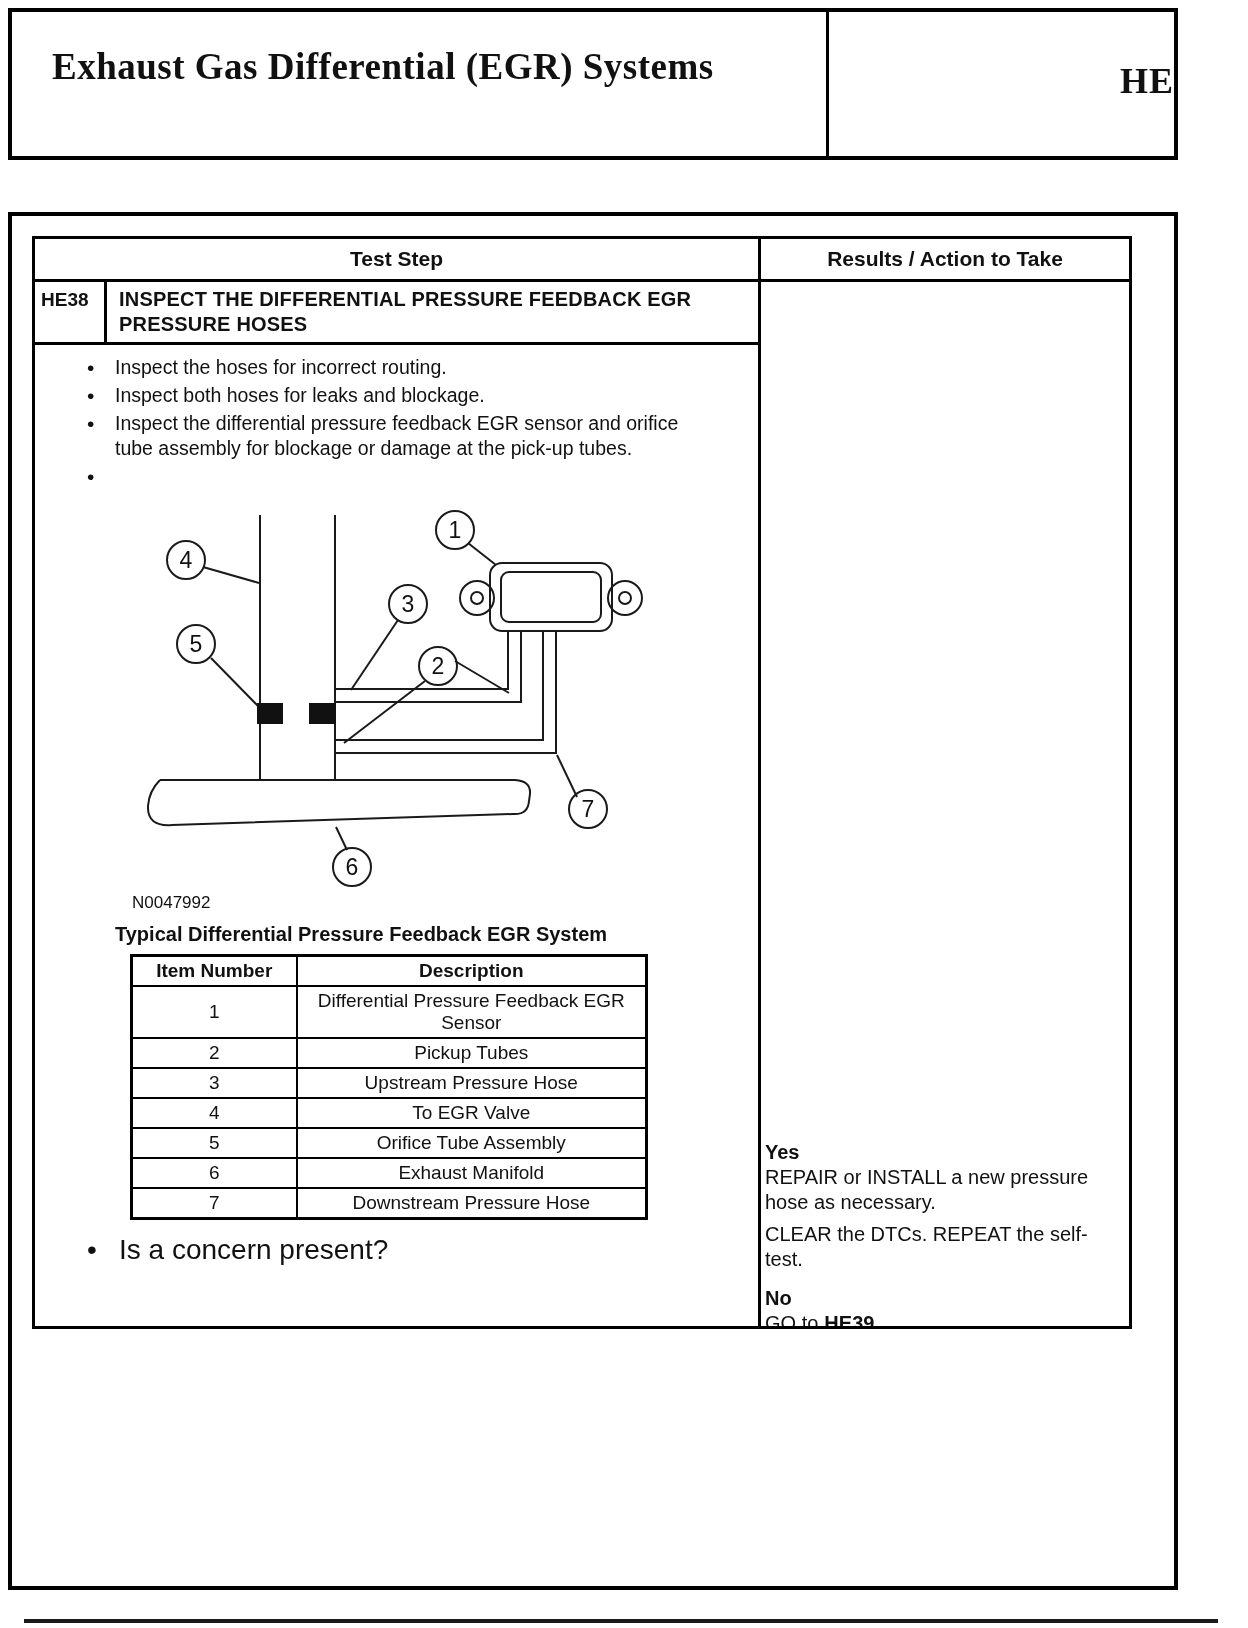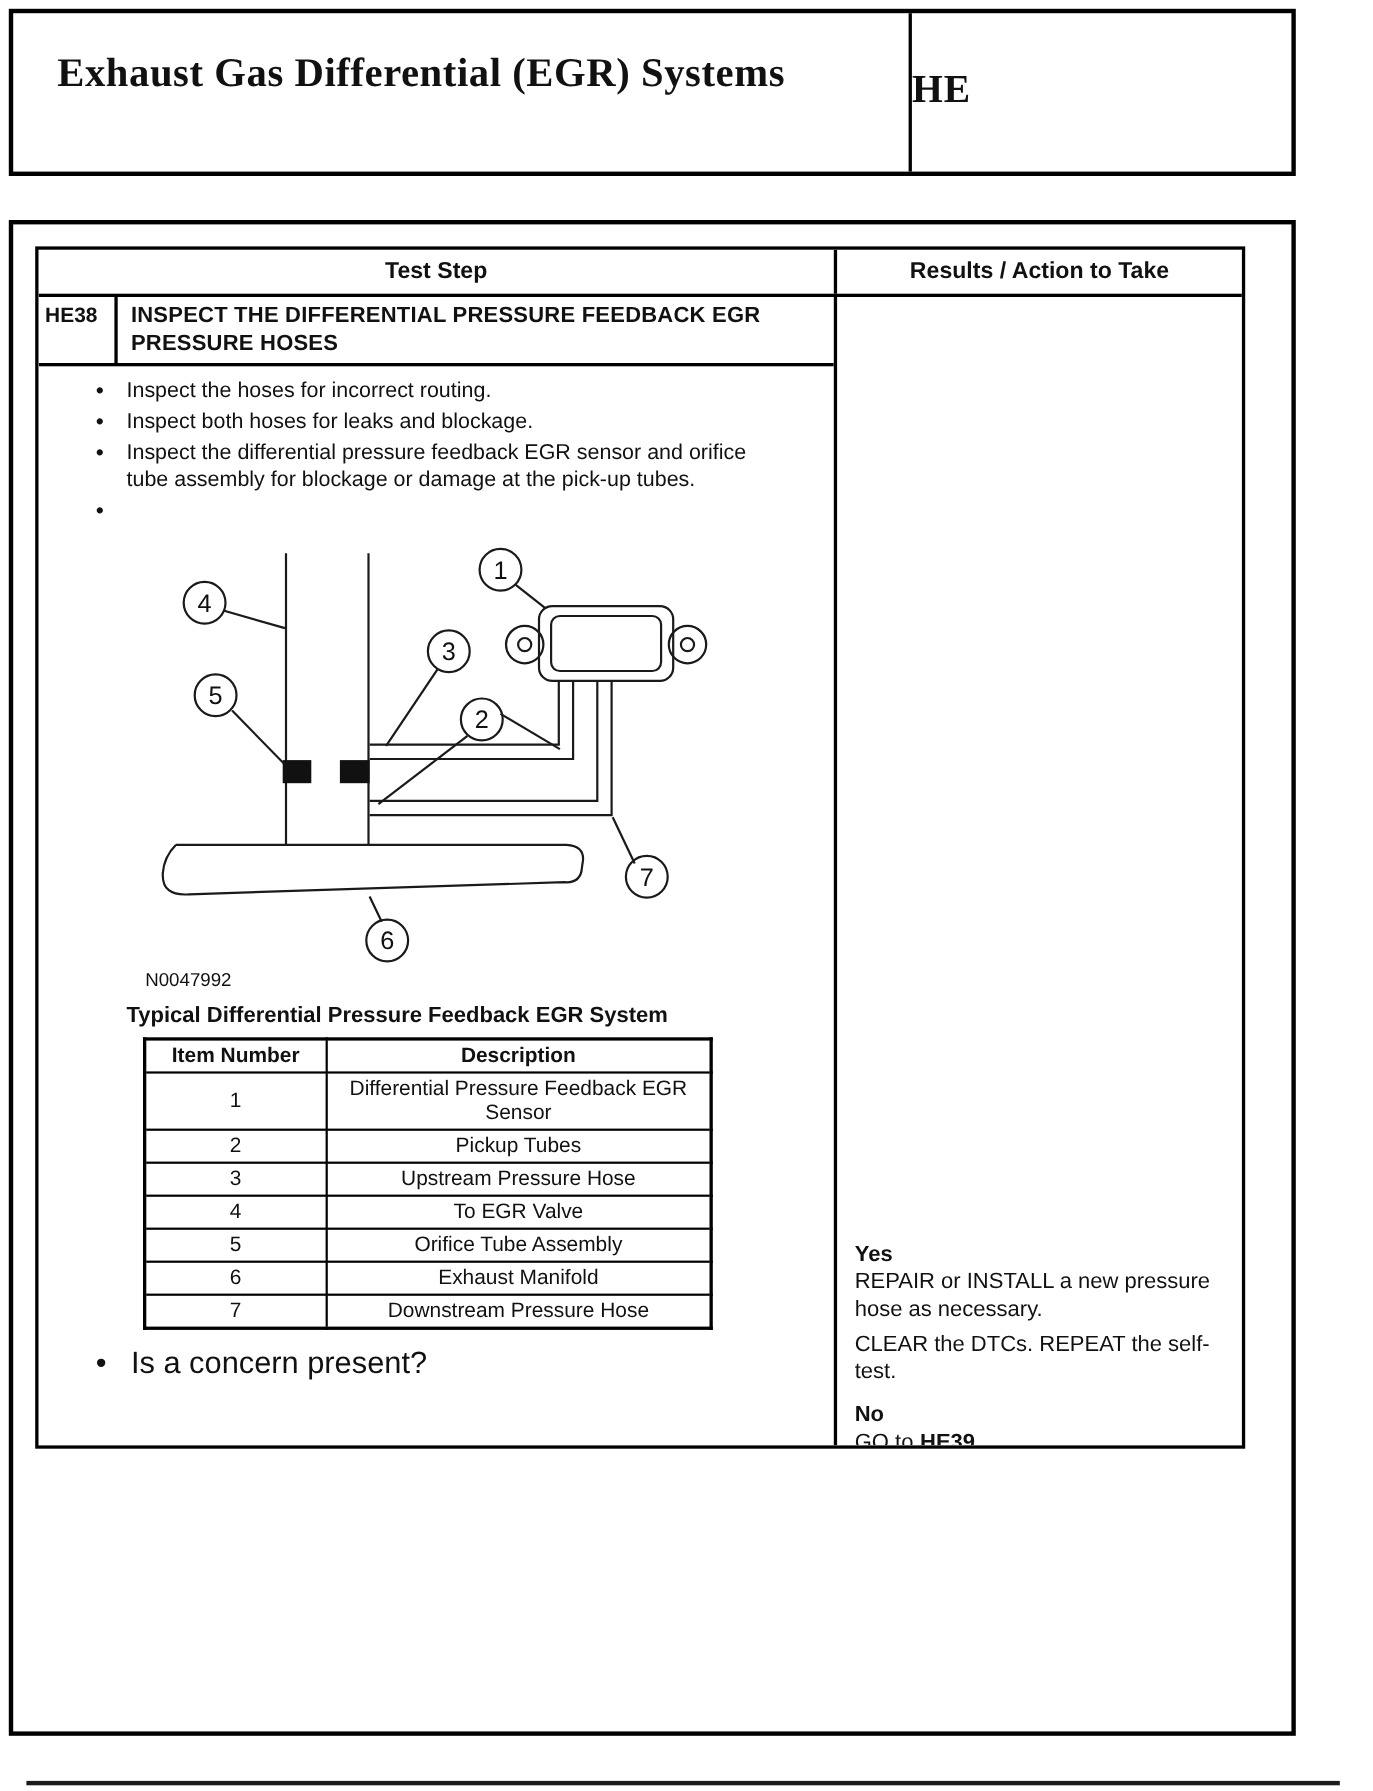--- a/index.html
+++ b/index.html
@@ -31,33 +31,33 @@
     font-family: "Liberation Serif", serif;
     font-weight: bold;
     font-size: 37px;
     line-height: 1.12;
     max-width: 700px;
     letter-spacing: 0.5px;
   }
   .header-code-cell {
     width: 348px;
     border-left: 3px solid #000;
-    text-align: left;
+    text-align: right;
     padding-top: 48px;
   }
   .header-code {
     font-family: "Liberation Serif", serif;
     font-weight: bold;
     font-size: 36px;
     letter-spacing: 1px;
   }
 
   
   .main-box {
-    margin-top: 40px;
+    margin-top: 52px;
     border: 4px solid #000;
     height: 1378px;
     padding: 20px 0 0 20px;
   }
 
   
   .test-table {
     border: 3px solid #000;
     width: 1100px;
     height: 1093px;
@@ -70,21 +70,21 @@
     width: 726px; border-right: 3px solid #000;
     text-align: center; font-weight: bold; font-size: 21px;
     padding: 8px 0;
   }
   .t-header-right {
     flex: 1; text-align: center; font-weight: bold; font-size: 21px;
     padding: 8px 0;
   }
   .t-body { display: flex; flex: 1; overflow: hidden; }
   .left-col { width: 726px; border-right: 3px solid #000; overflow: hidden; }
-  .right-col { flex: 1; padding: 0 16px; overflow: hidden; }
+  .right-col { flex: 1; padding: 0 4px; overflow: hidden; }
 
   
   .step-row { display: flex; border-bottom: 3px solid #000; }
   .step-id {
     width: 72px; border-right: 3px solid #000;
     font-weight: bold; font-size: 19px;
     padding: 7px 12px 7px 6px;
   }
   .step-title {
     flex: 1; font-weight: bold; font-size: 20px;

